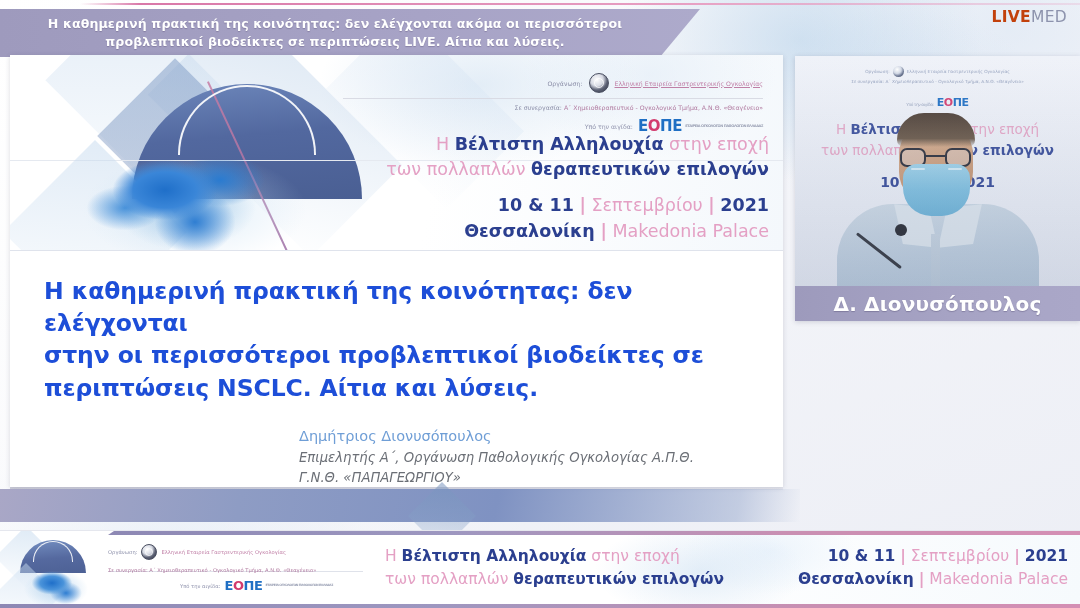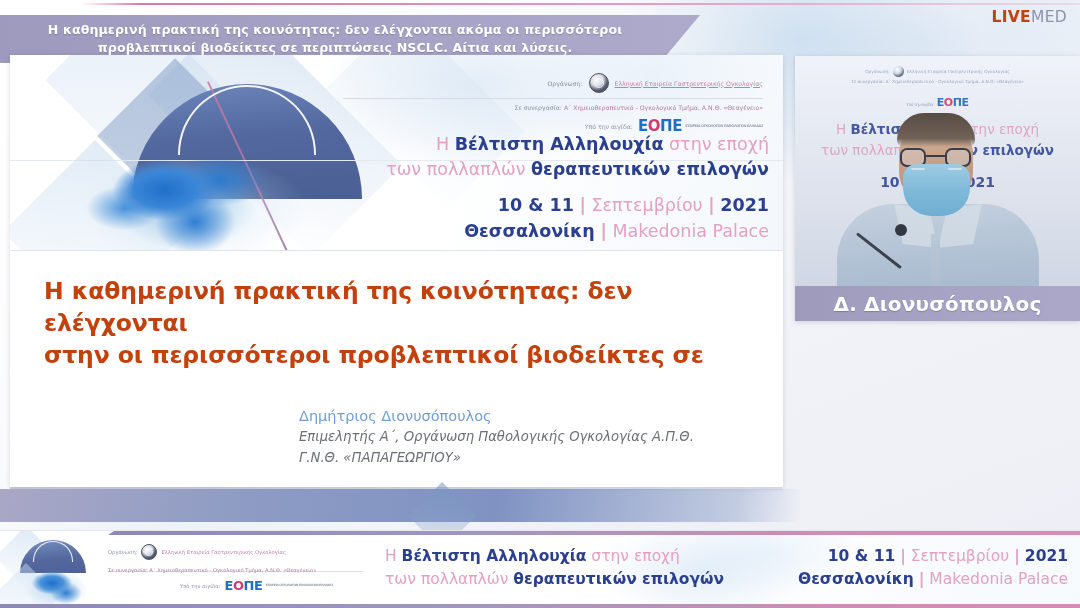--- a/index.html
+++ b/index.html
@@ -29,21 +29,21 @@
   }
 
   
   .top-rule {
     position: absolute; left: 80px; top: 3px; width: 1000px; height: 2px;
     background: linear-gradient(90deg, rgba(214,138,178,0) 0%, #d978a8 6%, #e79fc2 60%, rgba(231,159,194,.25) 100%);
   }
 
   
   .title-band {
-    position: absolute; left: 0; top: 15px; width: 700px; height: 48px;
+    position: absolute; left: 0; top: 9px; width: 700px; height: 48px;
     background: linear-gradient(90deg, #9e9abd 0%, #a7a3c6 60%, #adaacb 100%);
     clip-path: polygon(0 0, 700px 0, 660px 100%, 0 100%);
     display: flex; flex-direction: column;
     align-items: center; justify-content: center;
     padding: 0 40px 0 10px;
   }
   .title-band .ln {
     color: #ffffff;
     font-size: 12.6px;
     font-weight: 700;
@@ -184,28 +184,28 @@
   .placeline .pink { color: #e4a0c4; font-weight: 400; }
   .placeline .sep { color: #e4a0c4; font-weight: 700; }
 
   .banner-underline {
     position: absolute; left: 0; bottom: 0; width: 100%; height: 1.5px; background: #dfe3ec;
   }
 
   
   .slide-body { position: relative; padding: 24px 34px 0 34px; }
   .red-title {
-    color: #c2410c;
+    color: #1d4ed8;
     font-size: 23.5px;
     font-weight: 700;
     line-height: 1.37;
     letter-spacing: -.1px;
   }
   .speaker-block {
-    margin-top: 34px; margin-left: 255px;
+    margin-top: 22px; margin-left: 255px;
   }
   .speaker-name {
     color: #6f9ed6; font-size: 14.5px; line-height: 1.5;
   }
   .speaker-aff {
     color: #6b6f76; font-size: 13.2px; font-style: italic; line-height: 1.55;
   }
 
   
   .under-band {
@@ -413,21 +413,21 @@
 </style>
 </head>
 <body>
 
 <div class="page-bg"></div>
 <div class="bg-tint-left"></div>
 <div class="top-rule"></div>
 
 <div class="title-band">
   <div class="ln">Η καθημερινή πρακτική της κοινότητας: δεν ελέγχονται ακόμα οι περισσότεροι</div>
-  <div class="ln">προβλεπτικοί βιοδείκτες σε περιπτώσεις NSCLC. Αίτια και λύσεις.</div>
+  <div class="ln">προβλεπτικοί βιοδείκτες σε περιπτώσεις LIVE. Αίτια και λύσεις.</div>
 </div>
 
 <div class="livemed">
   <span class="a">LIVE</span><span class="b">MED</span>
 </div>
 
 <div class="slide">
 
   <div class="banner">
     <div class="wash"></div>
@@ -488,20 +488,21 @@
       <span class="pink">Makedonia Palace</span>
     </div>
 
     <div class="banner-underline"></div>
   </div>
 
   <div class="slide-body">
     <div class="red-title">
       <div>Η καθημερινή πρακτική της κοινότητας: δεν ελέγχονται</div>
       <div>στην οι περισσότεροι προβλεπτικοί βιοδείκτες σε</div>
+      <div>περιπτώσεις NSCLC. Αίτια και λύσεις.</div>
     </div>
     <div class="speaker-block">
       <div class="speaker-name">Δημήτριος Διονυσόπουλος</div>
       <div class="speaker-aff">Επιμελητής Α΄, Οργάνωση Παθολογικής Ογκολογίας Α.Π.Θ.</div>
       <div class="speaker-aff">Γ.Ν.Θ. «ΠΑΠΑΓΕΩΡΓΙΟΥ»</div>
     </div>
   </div>
 </div>
 
 <div class="slide-shadow-edge"></div>

